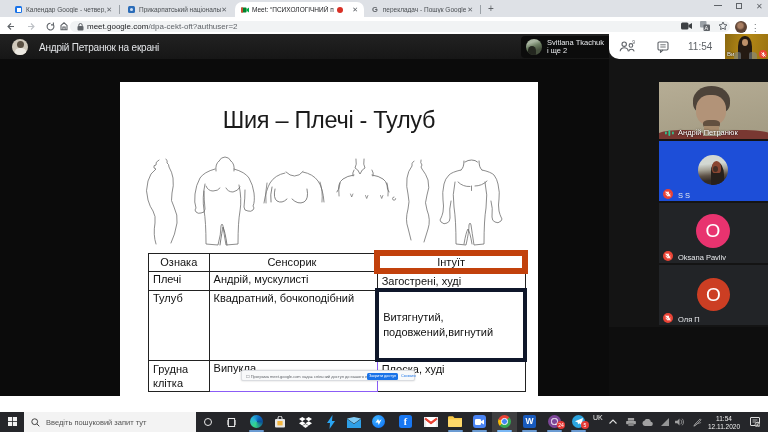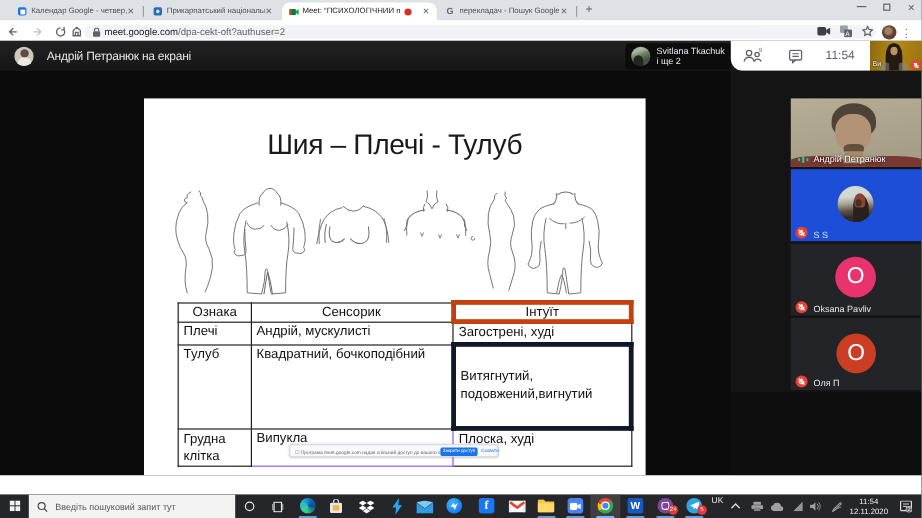--- a/index.html
+++ b/index.html
@@ -215,21 +215,21 @@
       <path d="M362 88 q9 2 12 5 q3 4 4 9 q2 9 1 15 q-1 6 0 12 q1 4 2 6 q2 2 0 4 q-3 3 -6 1 q-3 -1 -3 -5 q1 -9 -1 -16"></path>
       <path d="M335 100 q-3 13 -1 25 q2 13 2 37 l10 1 q3 -13 3 -20 q1 -4 2 0 q1 7 3 20 l10 -1 q0 -24 2 -36 q2 -13 -1 -26"></path>
       <path d="M338 100 q5 5 12 4.5 M367 99 q-5 5 -12 5 M351.5 104 l0 4.5 M344 162 q2 -12 4 -15 q2 3 4 15" stroke-width="0.8"></path>
     </svg>
 
     <table style="position:absolute;left:28px;top:168px;width:380px;border-collapse:collapse;font-size:11px;color:#111" cellspacing="0">
       <tbody>
           <tr style="height:15px">
             <td style="border:1px solid #222;width:57px;text-align:center">Ознака</td>
             <td style="border:1px solid #222;width:158px;text-align:center">Сенсорик</td>
-            <td style="border:4px solid #c2410c;width:139px;text-align:center">Інтуїт</td>
+            <td style="border:6px solid #c2410c;width:139px;text-align:center">Інтуїт</td>
           </tr>
       <tr style="height:19px">
             <td style="border:1px solid #222;padding:1px 4px;vertical-align:top">Плечі</td>
             <td style="border:1px solid #222;padding:1px 4px;vertical-align:top">Андрій, мускулисті</td>
             <td style="border:1px solid #222;padding:1px 4px;vertical-align:top">Загострені, худі</td>
           </tr>
       <tr style="height:32px">
             <td style="border:1px solid #222;padding:1px 4px;vertical-align:top">Тулуб</td>
             <td style="border:1px solid #222;padding:1px 4px;vertical-align:top">Квадратний, бочкоподібний</td>
             <td style="border:4px solid #0f172a;padding:18px 4px;vertical-align:top;line-height:15px">Витягнутий, подовжений,вигнутий</td>

